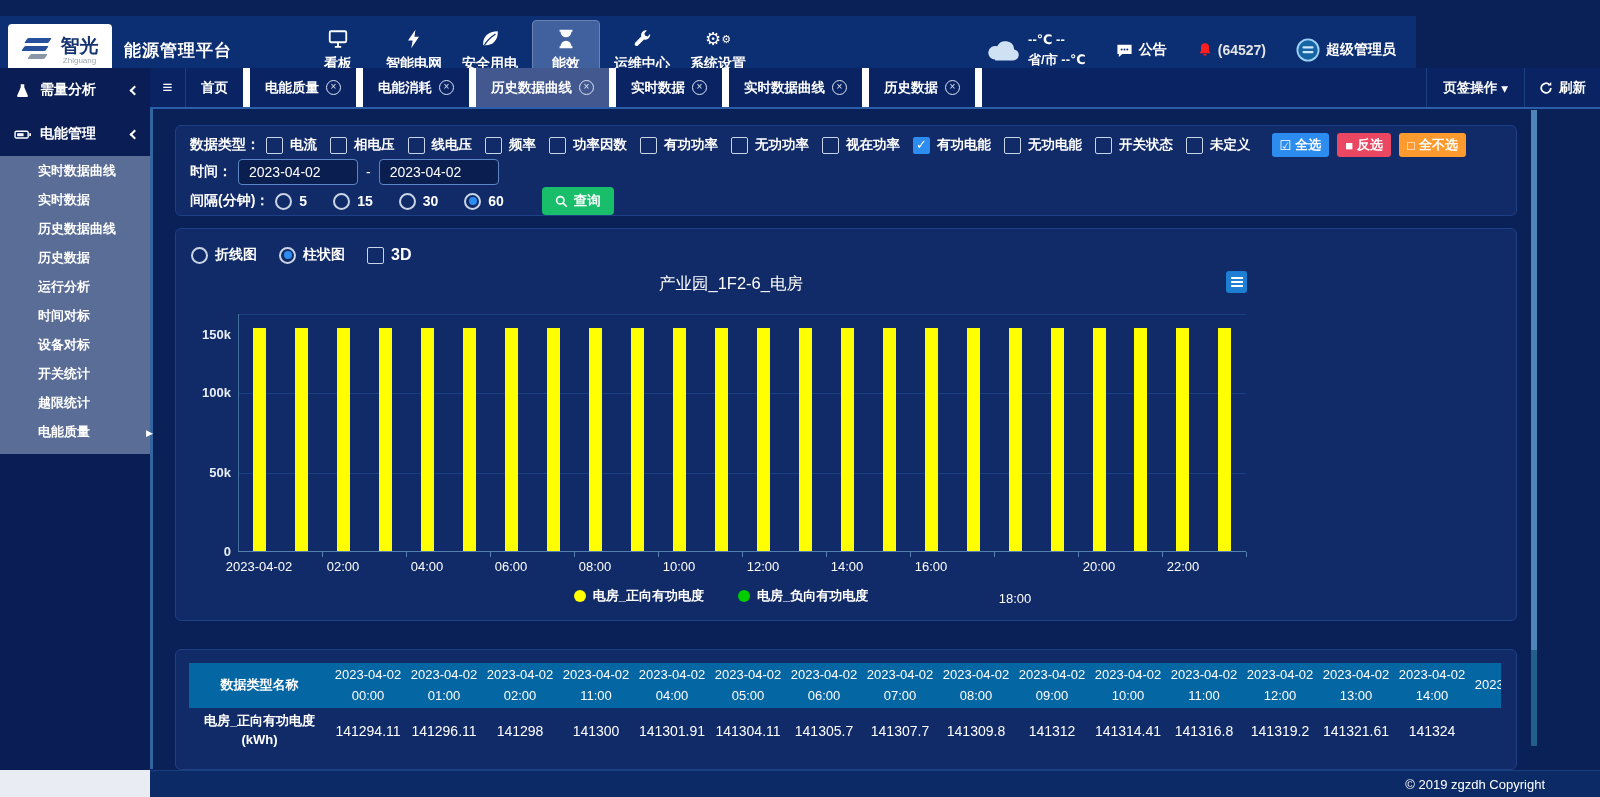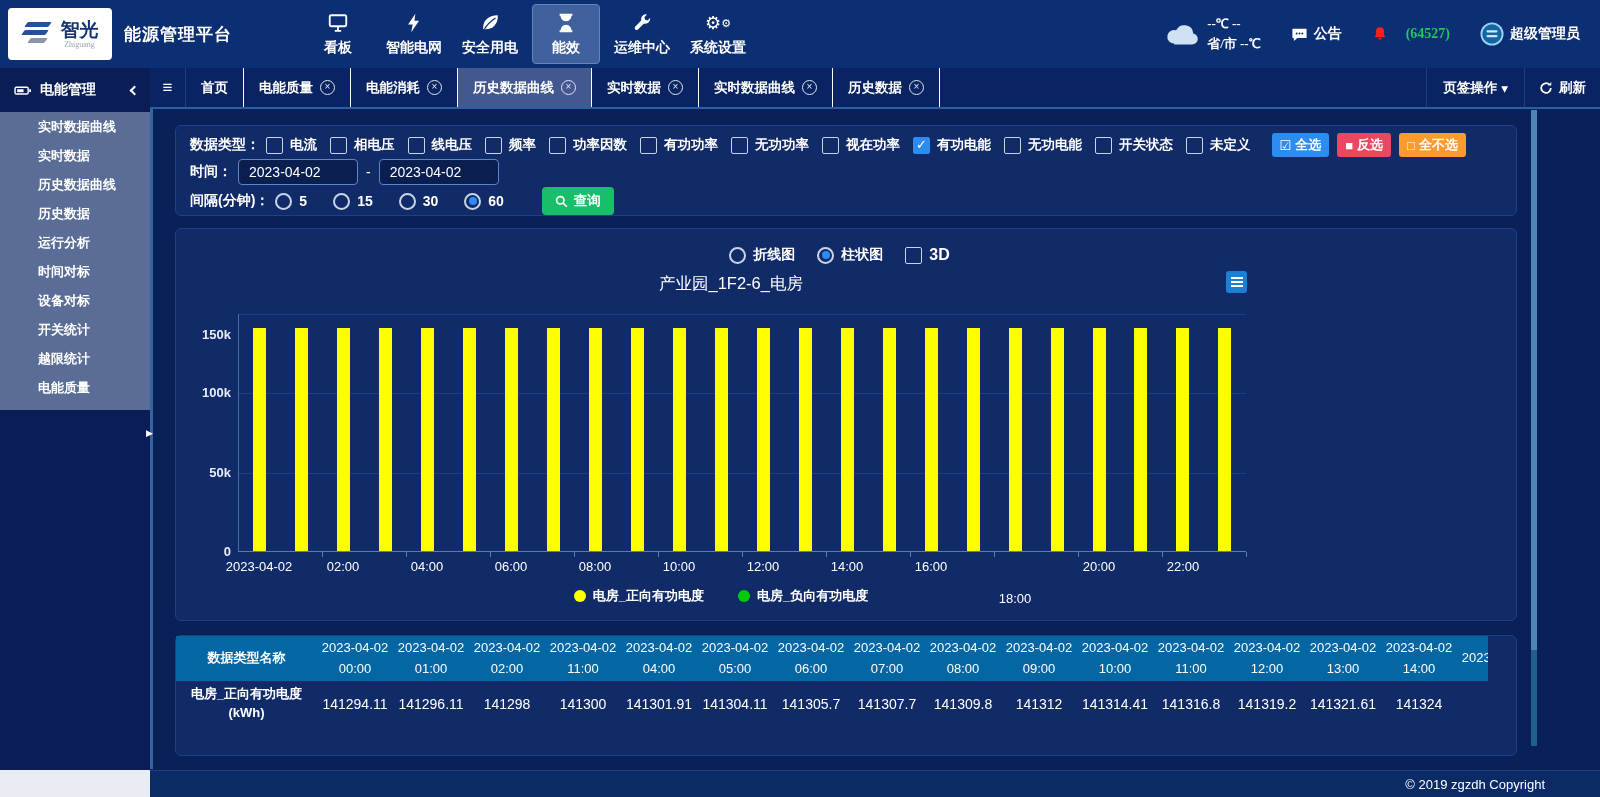--- a/index.html
+++ b/index.html
@@ -5,21 +5,21 @@
   * { margin:0; padding:0; box-sizing:border-box; }
   html,body { width:1600px; height:797px; }
   body {
     position:relative; overflow:hidden; color:#fff;
     font-family:"Liberation Sans","DejaVu Sans",sans-serif;
     background:#0a2158;
   }
   svg { display:block; }
 
   
-  .hdr { position:absolute; left:0; top:0; width:1600px; height:68px; background:#0c2e72; display:flex; align-items:center;font-family:Liberation Serif, serif; }
+  .hdr { position:absolute; left:0; top:16px; width:1416px; height:68px; background:#0c2e72; display:flex; align-items:center; }
   .logo-box { width:104px; height:52px; background:#fff; border-radius:4px; margin-left:8px; display:flex; align-items:center; justify-content:center; gap:5px; flex:none; }
   .logo-stripes { position:relative; width:34px; height:28px; flex:none; }
   .logo-stripes i { position:absolute; height:5px; border-radius:1px; transform:skewX(-35deg); }
   .logo-stripes i:nth-child(1){ left:4px; top:2px;  width:24px; background:#27509c; }
   .logo-stripes i:nth-child(2){ left:1px; top:10px; width:24px; background:#27509c; }
   .logo-stripes i:nth-child(3){ left:7px; top:18px; width:17px; background:#8b97a8; }
   .logo-txt { display:flex; flex-direction:column; align-items:center; line-height:1; }
   .logo-cn { color:#15336e; font-weight:bold; font-size:19px; }
   .logo-en { color:#9aa3ad; font-size:8px; margin-top:2px; }
   .app-title { font-size:17px; font-weight:bold; margin-left:12px; letter-spacing:1px; white-space:nowrap; }
@@ -28,39 +28,39 @@
   .nav-item { width:68px; height:60px; border-radius:4px; display:flex; flex-direction:column; align-items:center; justify-content:center; gap:5px; cursor:pointer; }
   .nav-item.active { background:#40609e; border:1px solid #6a82b4; }
   .nav-ico svg { width:22px; height:22px; }
   .nav-ico.txt { font-size:19px; line-height:22px; height:22px; }
   .nav-label { font-size:14px; font-weight:bold; white-space:nowrap; }
 
   .hdr-right { margin-left:auto; display:flex; align-items:center; gap:30px; margin-right:20px; }
   .weather { display:flex; align-items:center; gap:7px; font-size:13px; font-weight:bold; }
   .weather .lines { line-height:1.55; white-space:nowrap; }
   .announce,.user { display:flex; align-items:center; gap:6px; font-size:14px; font-weight:bold; white-space:nowrap; }
-  .alarm { display:flex; align-items:center; gap:18px; font-size:14px; font-weight:bold; color:#22c55e; white-space:nowrap; }
+  .alarm { display:flex; align-items:center; gap:5px; font-size:14px; font-weight:bold; color:#e5e5e5; white-space:nowrap; }
 
   
   .sidebar { position:absolute; left:0; top:68px; width:150px; bottom:27px; background:#0a1e55; }
   .side-group { height:44px; display:flex; align-items:center; padding:0 12px 0 14px; gap:9px; font-size:14px; font-weight:bold; cursor:pointer; }
   .side-group .side-label { flex:1; }
   .side-ico svg { width:17px; height:17px; }
   .chev { width:7px; height:7px; border-left:2px solid #fff; border-bottom:2px solid #fff; flex:none; }
   .chev.left { transform:rotate(45deg); }
   .chev.down { transform:rotate(-45deg); margin-top:-3px; }
   .side-sub { background:#5a6d96; padding-bottom:8px; }
   .side-item { height:29px; line-height:29px; padding-left:38px; font-size:13px; font-weight:bold; cursor:pointer; white-space:nowrap; }
   .vline { position:absolute; left:150px; top:109px; width:3px; height:660px; background:#35659f; }
   .collapse-arrow { position:absolute; left:146px; top:428px; font-size:9px; color:#fff; z-index:5; }
 
   
   .tabbar { position:absolute; left:150px; top:68px; width:1450px; height:41px; background:#0a2463; border-bottom:2px solid #2b5ea9; display:flex; align-items:stretch; }
   .burger { width:36px; display:flex; align-items:center; justify-content:center; border-right:1px solid #1c3f7e; font-size:17px; font-weight:bold; cursor:pointer; }
-  .tab { display:flex; align-items:center; gap:7px; padding:0 15px; border-right:1px solid #ffffff; font-size:13.5px; font-weight:bold; cursor:pointer; white-space:nowrap; }
+  .tab { display:flex; align-items:center; gap:7px; padding:0 15px; border-right:7px solid #ffffff; font-size:13.5px; font-weight:bold; cursor:pointer; white-space:nowrap; }
   .tab.active { background:#42588e; }
   .tab-close { width:15px; height:15px; border:1px solid #dfe6f2; border-radius:50%; font-size:10px; line-height:12px; text-align:center; color:#dfe6f2; font-weight:normal; }
   .tab-ops { margin-left:auto; padding:0 16px; border-left:1px solid #1c3f7e; display:flex; align-items:center; gap:4px; font-size:13.5px; font-weight:bold; cursor:pointer; white-space:nowrap; }
   .tab-refresh { padding:0 14px; border-left:1px solid #1c3f7e; display:flex; align-items:center; gap:6px; font-size:13.5px; font-weight:bold; cursor:pointer; white-space:nowrap; }
 
   
   .content { position:absolute; left:153px; top:109px; width:1447px; bottom:27px; background:#0a2158; overflow:hidden; }
   .panel { position:absolute; left:22px; width:1342px; background:#112a68; border:1px solid #1d4086; border-radius:6px; }
 
   #filterPanel { top:16px; height:91px; padding:5px 14px; }
@@ -74,38 +74,38 @@
   .fbtn.all { background:#2d8cf0; } .fbtn.invert { background:#ea4862; } .fbtn.none { background:#ff9a2e; }
   .dinput { width:120px; height:26px; border:1px solid #5d86c5; border-radius:4px; background:#0a1f50; color:#fff; font-size:14px; padding:0 10px; font-family:inherit; margin-right:8px; }
   .dash { margin-right:8px; font-size:14px; }
   .radio-item { display:flex; align-items:center; margin-right:26px; font-size:14px; font-weight:bold; cursor:pointer; }
   .radio { width:17px; height:17px; border:2px solid #c9d4e6; border-radius:50%; margin-right:7px; position:relative; flex:none; }
   .radio.sel::after { content:""; position:absolute; left:2.5px; top:2.5px; width:8px; height:8px; border-radius:50%; background:#2d8cf0; }
   .qbtn { height:28px; padding:0 13px; background:#19be6b; border-radius:4px; display:flex; align-items:center; gap:6px; font-size:13.5px; font-weight:bold; margin-left:12px; cursor:pointer; }
 
   
   #chartPanel { top:119px; height:393px; padding:14px 15px; }
-  .mode-row { display:flex; align-items:center; height:24px;justify-content:center; }
+  .mode-row { display:flex; align-items:center; height:24px; }
   .chart-title { position:absolute; top:44px; left:15px; width:1080px; text-align:center; font-size:16.5px; font-weight:500; }
   .toolbox { position:absolute; top:42px; left:1050px; width:21px; height:22px; background:#1d7fd4; border-radius:3px; display:flex; flex-direction:column; justify-content:center; align-items:center; gap:2px; cursor:pointer; }
   .toolbox i { width:12px; height:2px; background:#fff; }
   .plot { position:absolute; left:15px; top:85px; width:1060px; height:238px; }
   .ylab { position:absolute; left:0; width:40px; text-align:right; font-size:13px; font-weight:bold; color:#e8eef8; }
   .grid { position:absolute; left:47px; width:1008px; height:1px; background:#17417f; }
   .bars { position:absolute; left:47px; top:0; width:1008px; height:238px; border-left:1px solid #44709f; border-bottom:1px solid #5580b0; display:flex; align-items:flex-end; }
   .slot { flex:1; display:flex; justify-content:center; align-items:flex-end; height:100%; }
   .bar { width:13px; background:#ffff00; }
   .xlab { position:absolute; top:245px; transform:translateX(-50%); font-size:13px; color:#fff; white-space:nowrap; }
   .tick { position:absolute; top:238px; width:1px; height:5px; background:#5580b0; }
   .legend { position:absolute; top:358px; left:15px; width:1060px; display:flex; justify-content:center; gap:34px; }
   .legend-item { display:flex; align-items:center; gap:7px; font-size:13px; font-weight:bold; cursor:pointer; }
   .dot { width:12px; height:12px; border-radius:50%; flex:none; }
 
   
-  #tablePanel { top:526px; height:121px; }
+  #tablePanel { top:540px; height:121px; padding:13px; }
   .twrap { width:1312px; overflow:hidden; }
   table { table-layout:fixed; border-collapse:collapse; width:1357px; }
   th { background:#0566a4; height:45px; font-size:13px; font-weight:normal; text-align:center; line-height:1.55; color:#fff; }
   th.first { width:141px; font-weight:bold; }
   td { height:46px; text-align:center; font-size:14px; color:#fff; }
   td.first { font-weight:bold; font-size:13px; line-height:1.45; }
 
   
   .scroll-track { position:absolute; left:1531px; top:110px; width:6px; }
   .scroll-thumb { width:6px; height:540px; background:#4d86b6; }
@@ -218,20 +218,29 @@
             <rect x="7" y="14" width="12" height="2.4" rx="1.2" fill="#cfe6fa"></rect>
           </svg>
       </span>
       <span>超级管理员</span>
     </div>
   </div>
 </div>
 
 <div class="sidebar">
   <div id="sideMenu">
+      <div class="side-group">
+        <span class="side-ico">
+          <svg viewBox="0 0 24 24">
+            <path d="M9.5 3h5v4.5l5 11.5a1.4 1.4 0 0 1-1.3 2H5.8a1.4 1.4 0 0 1-1.3-2l5-11.5z" fill="#fff"></path>
+          </svg>
+        </span>
+        <span class="side-label">需量分析</span>
+        <span class="chev left"></span>
+      </div>
       <div class="side-group">
         <span class="side-ico">
           <svg viewBox="0 0 24 24">
             <rect x="1.5" y="7.5" width="18.5" height="9.5" rx="2" fill="none" stroke="#fff" stroke-width="2"></rect>
             <rect x="21.5" y="10.2" width="2.5" height="4" fill="#fff"></rect>
             <rect x="4.5" y="10.2" width="9" height="4.2" fill="#fff"></rect>
           </svg>
         </span>
         <span class="side-label">电能管理</span>
         <span class="chev left"></span>

